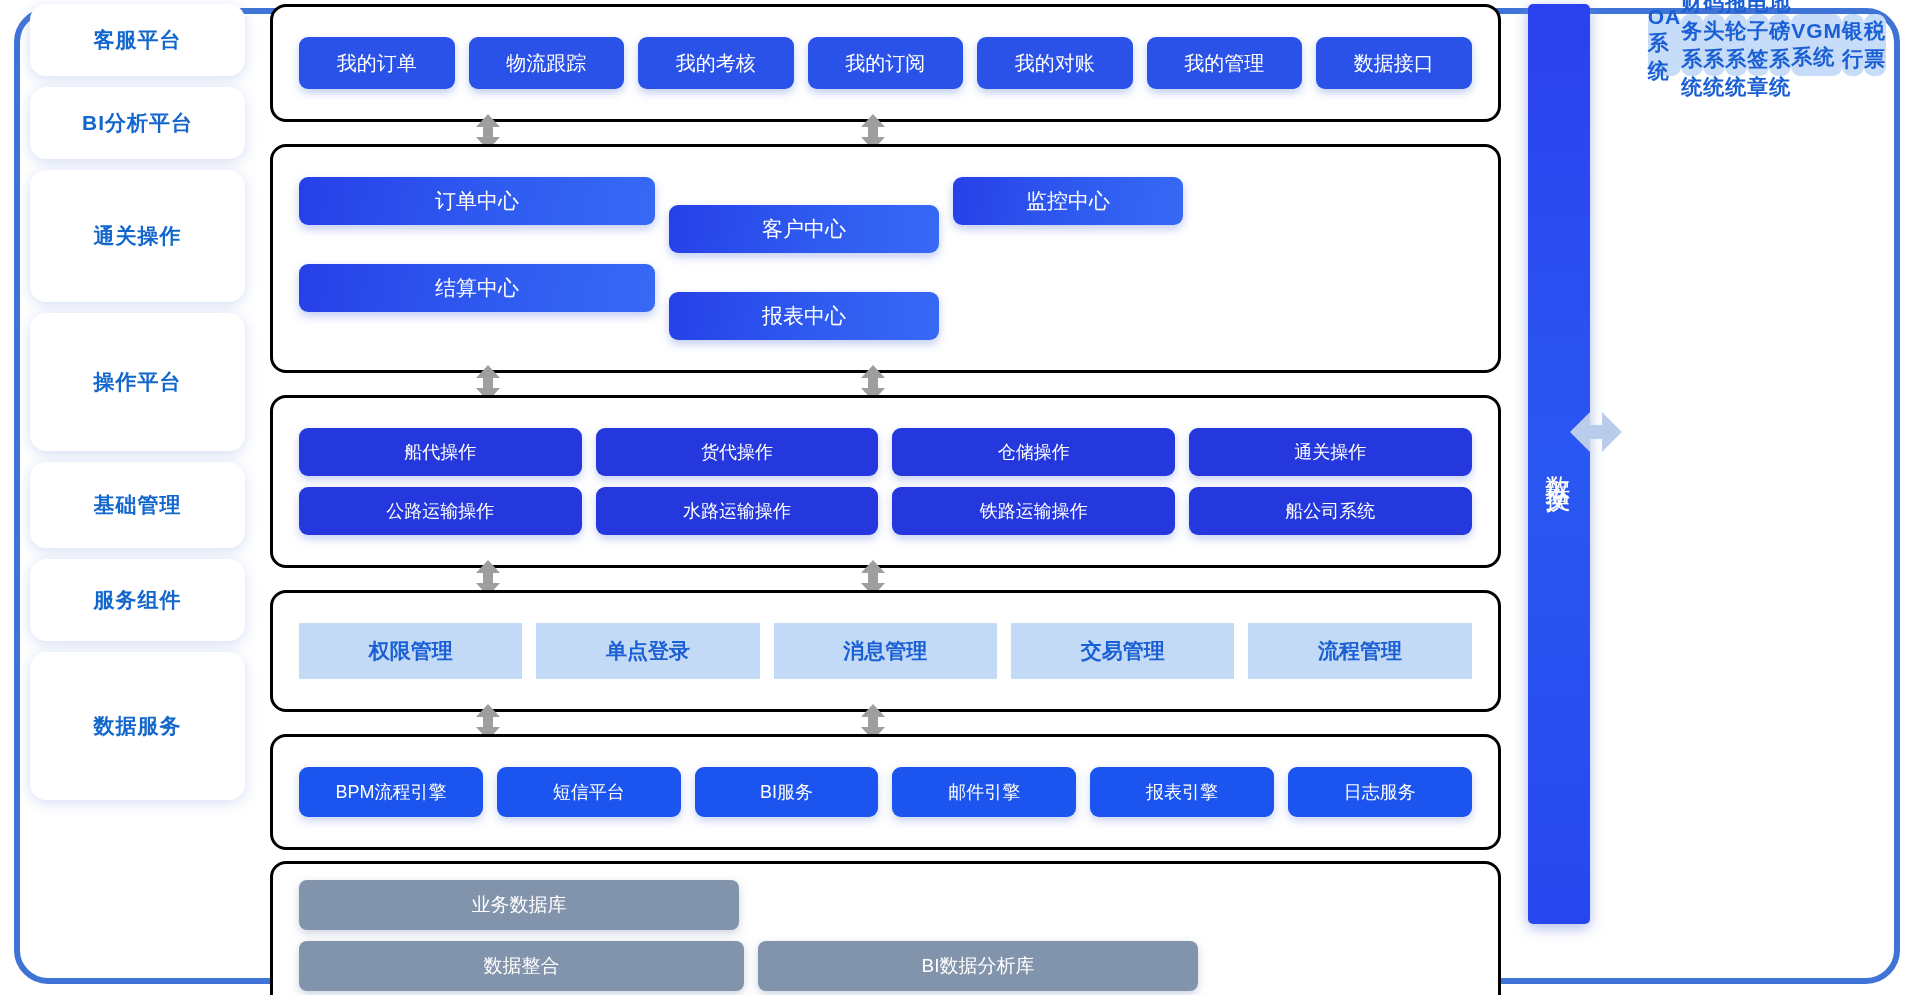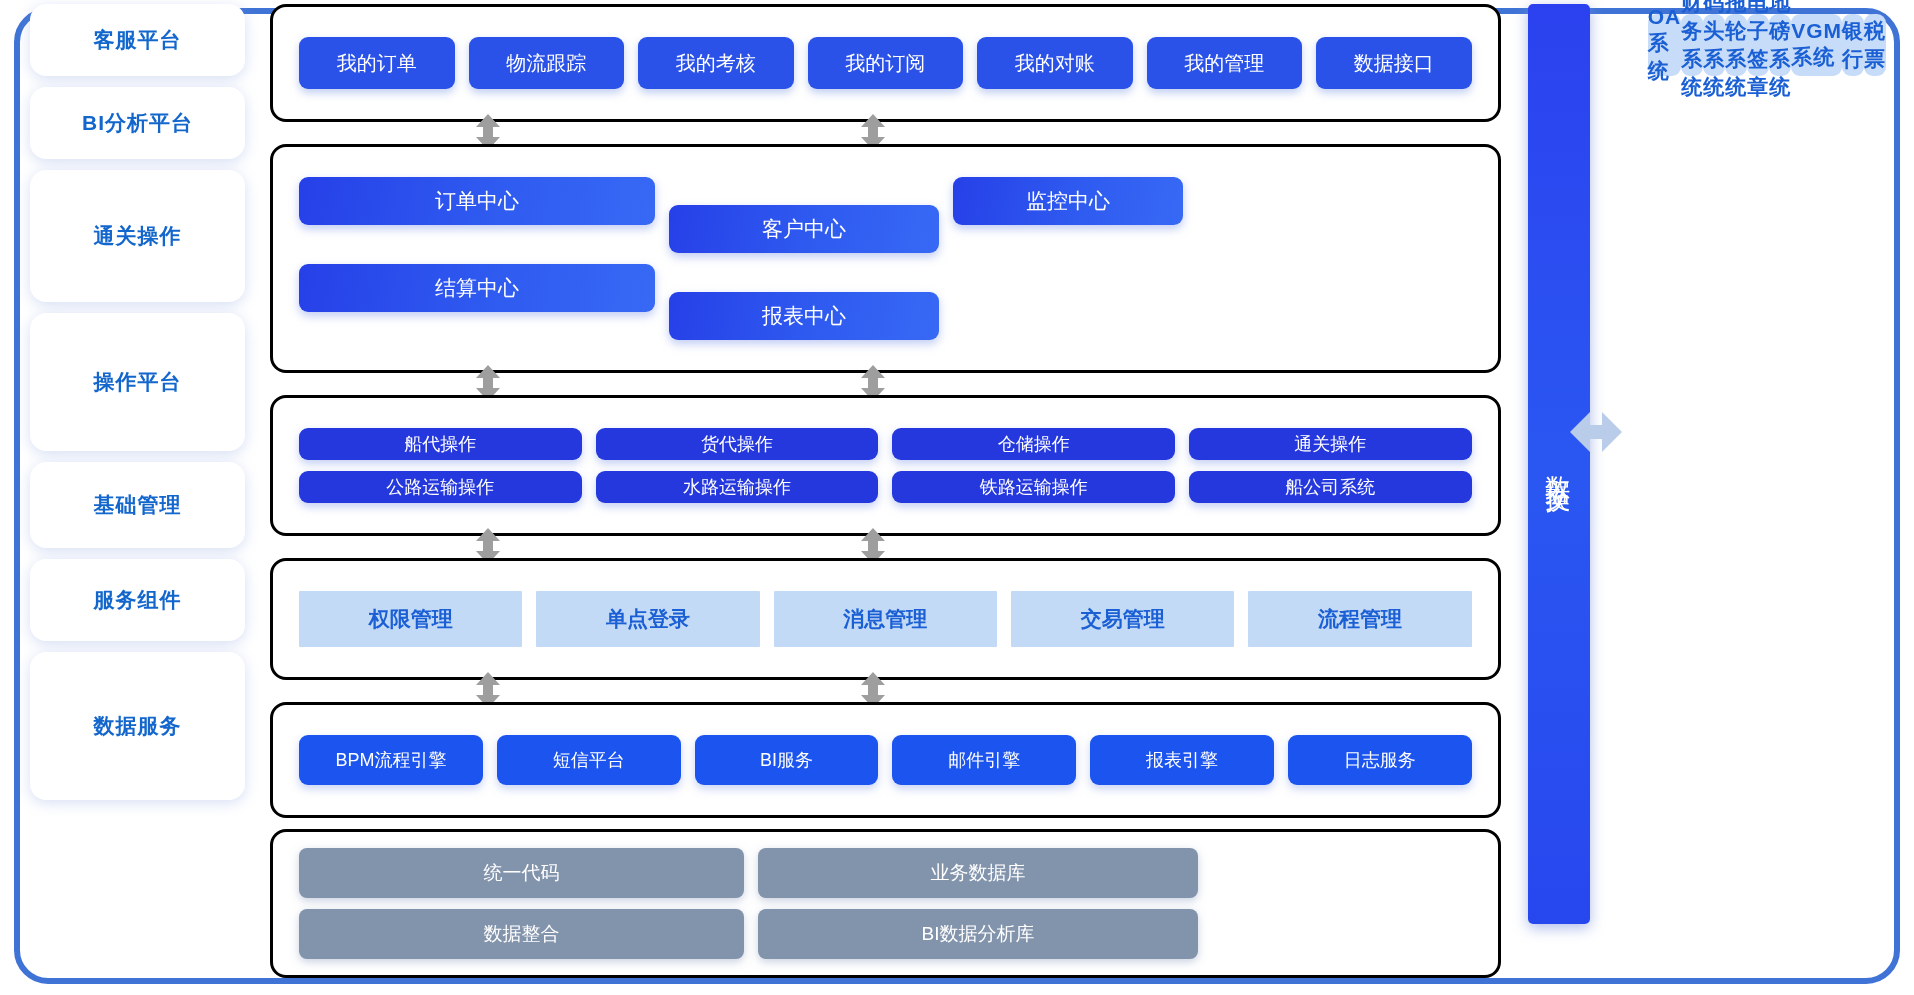--- a/index.html
+++ b/index.html
@@ -116,21 +116,21 @@
   
   .chip-mg {
     height: 48px;
     background: linear-gradient(100deg, #2640e8 0%, #2f5bf0 55%, #3769f5 100%);
     box-shadow: 0 4px 10px rgba(150,170,235,0.6);
     border-radius: 9px;
     font-size: 21px;
   }
   
   .chip-op {
-    height: 32px;
+    height: 48px;
     flex: 1 1 0;
     background: #2438dd;
     box-shadow: 0 4px 9px rgba(150,170,235,0.55);
     border-radius: 9px;
     font-size: 18px;
   }
   
   .chip-basic {
     height: 56px;
     flex: 1 1 0;
@@ -356,21 +356,20 @@
           <div class="chip chip-svc">短信平台</div>
           <div class="chip chip-svc">BI服务</div>
           <div class="chip chip-svc">邮件引擎</div>
           <div class="chip chip-svc">报表引擎</div>
           <div class="chip chip-svc">日志服务</div>
         </div>
       </div>
 
       <div class="panel" style="padding-top:16px;padding-bottom:16px;">
         <div class="row">
-          <div class="chip chip-data data-col">统一代码</div>
           <div class="chip chip-data data-col-wide">业务数据库</div>
         </div>
         <div class="row">
           <div class="chip chip-data data-col">数据整合</div>
           <div class="chip chip-data data-col-wide">BI数据分析库</div>
         </div>
       </div>
 
     </div>
 

